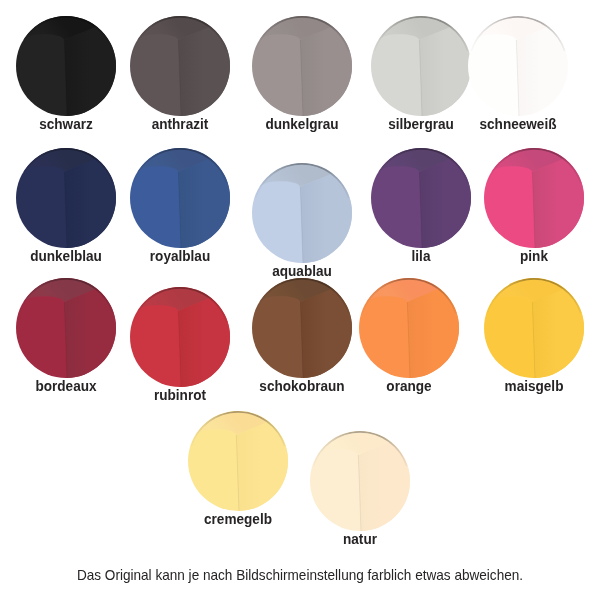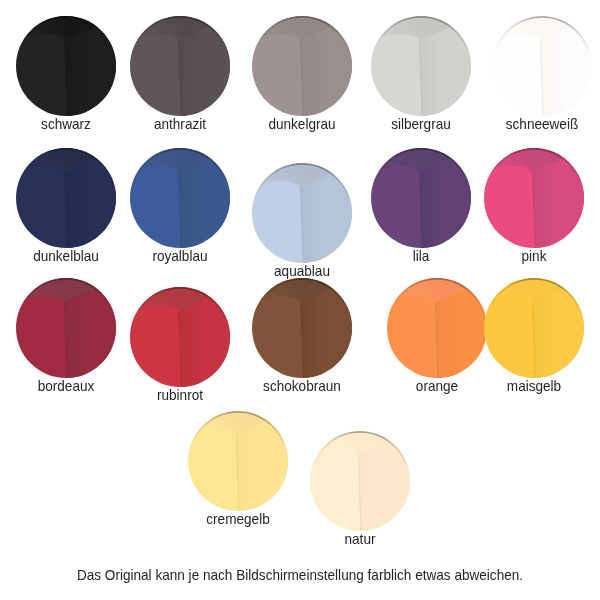--- a/index.html
+++ b/index.html
@@ -1,20 +1,20 @@
 <!DOCTYPE html>
 <html><head>
 <meta charset="utf-8">
 <title>Farbauswahl</title>
 <style>
   html,body{margin:0;padding:0;}
   body{width:600px;height:600px;background:#ffffff;overflow:hidden;
        font-family:"Liberation Sans", sans-serif;}
   #stage{position:relative;width:600px;height:600px;}
-  .swatch{position:absolute;width:100px;}
+  .swatch{position:absolute;width:100px;font-weight:bold;}
   .disc{position:relative;width:100px;height:100px;}
   .disc svg{display:block;width:100px;height:100px;}
   .cap{position:absolute;left:-30px;width:160px;text-align:center;
        font-size:14.8px;line-height:15px;color:#272425;white-space:nowrap;
        transform:scaleX(.918);}
   #footer{position:absolute;left:0;width:600px;text-align:center;
           font-size:14.8px;line-height:15px;color:#272425;
           transform:scaleX(.918);}
 </style>
 </head>
@@ -162,21 +162,21 @@
             <path d="M -4,-6 L 106,-6 L 106,106 L -4,106 Z" fill="#d6d7d2"></path>
             <path d="M 48.3,24.0 C 53.0,21.6 61.5,18.2 71.0,14.4 C 82.0,10.0 94.0,5.2 106,0.4 L 106,-6 L 106,106 L 51.1,106 C 50.1,72 49.0,42 48.3,24.0 Z" fill="url(#grad3)"></path>
             <path d="M -2,35.0 C 2.0,29.4 5.5,25.0 10.0,22.0 C 14.5,19.2 20.0,18.2 26.5,18.2 C 33.0,18.2 39.0,18.6 42.8,19.9 C 46.0,21.0 47.6,22.3 48.3,24.0 C 53.0,21.6 61.5,18.2 71.0,14.4 C 82.0,10.0 94.0,5.2 106,0.4 L 106,-6 L -4,-6 Z" fill="url(#tgrad3)"></path>
             <path d="M 48.3,24.0 C 49.0,42 50.1,72 51.1,106" fill="none" stroke="rgba(0,0,0,.075)" stroke-width="0.9"></path>
             <path d="M 3.14,35 A 49.2,49.2 0 0 1 96.86,35" fill="none" stroke="url(#rim3)" stroke-width="1.9"></path>
           </g>
         </svg>
       </div>
       <div class="cap" style="top: 101px;">silbergrau</div>
     </div>
-    <div class="swatch" style="left: 492px; top: 16px;">
+    <div class="swatch" style="left: 468px; top: 16px;">
       <div class="disc">
         <svg viewBox="0 0 100 100" xmlns="http://www.w3.org/2000/svg">
           <defs>
             <clipPath id="clip4">
               <circle cx="50" cy="50" r="50"></circle>
             </clipPath>
             <linearGradient id="grad4" x1="48" y1="0" x2="100" y2="0" gradientUnits="userSpaceOnUse">
               <stop offset="0" stop-color="#f9f6f4"></stop>
               <stop offset="0.5" stop-color="#fdfbfa"></stop>
               <stop offset="1" stop-color="#fdfbfa"></stop>
@@ -495,21 +495,21 @@
             <path d="M -4,-6 L 106,-6 L 106,106 L -4,106 Z" fill="#81543a"></path>
             <path d="M 48.3,24.0 C 53.0,21.6 61.5,18.2 71.0,14.4 C 82.0,10.0 94.0,5.2 106,0.4 L 106,-6 L 106,106 L 51.1,106 C 50.1,72 49.0,42 48.3,24.0 Z" fill="url(#grad12)"></path>
             <path d="M -2,35.0 C 2.0,29.4 5.5,25.0 10.0,22.0 C 14.5,19.2 20.0,18.2 26.5,18.2 C 33.0,18.2 39.0,18.6 42.8,19.9 C 46.0,21.0 47.6,22.3 48.3,24.0 C 53.0,21.6 61.5,18.2 71.0,14.4 C 82.0,10.0 94.0,5.2 106,0.4 L 106,-6 L -4,-6 Z" fill="url(#tgrad12)"></path>
             <path d="M 48.3,24.0 C 49.0,42 50.1,72 51.1,106" fill="none" stroke="rgba(0,0,0,.075)" stroke-width="0.9"></path>
             <path d="M 3.14,35 A 49.2,49.2 0 0 1 96.86,35" fill="none" stroke="url(#rim12)" stroke-width="1.9"></path>
           </g>
         </svg>
       </div>
       <div class="cap" style="top: 101px;">schokobraun</div>
     </div>
-    <div class="swatch" style="left: 387px; top: 278px;">
+    <div class="swatch" style="left: 359px; top: 278px;">
       <div class="disc">
         <svg viewBox="0 0 100 100" xmlns="http://www.w3.org/2000/svg">
           <defs>
             <clipPath id="clip13">
               <circle cx="50" cy="50" r="50"></circle>
             </clipPath>
             <linearGradient id="grad13" x1="48" y1="0" x2="100" y2="0" gradientUnits="userSpaceOnUse">
               <stop offset="0" stop-color="#f38a44"></stop>
               <stop offset="0.5" stop-color="#fa8f46"></stop>
               <stop offset="1" stop-color="#fa8f46"></stop>

